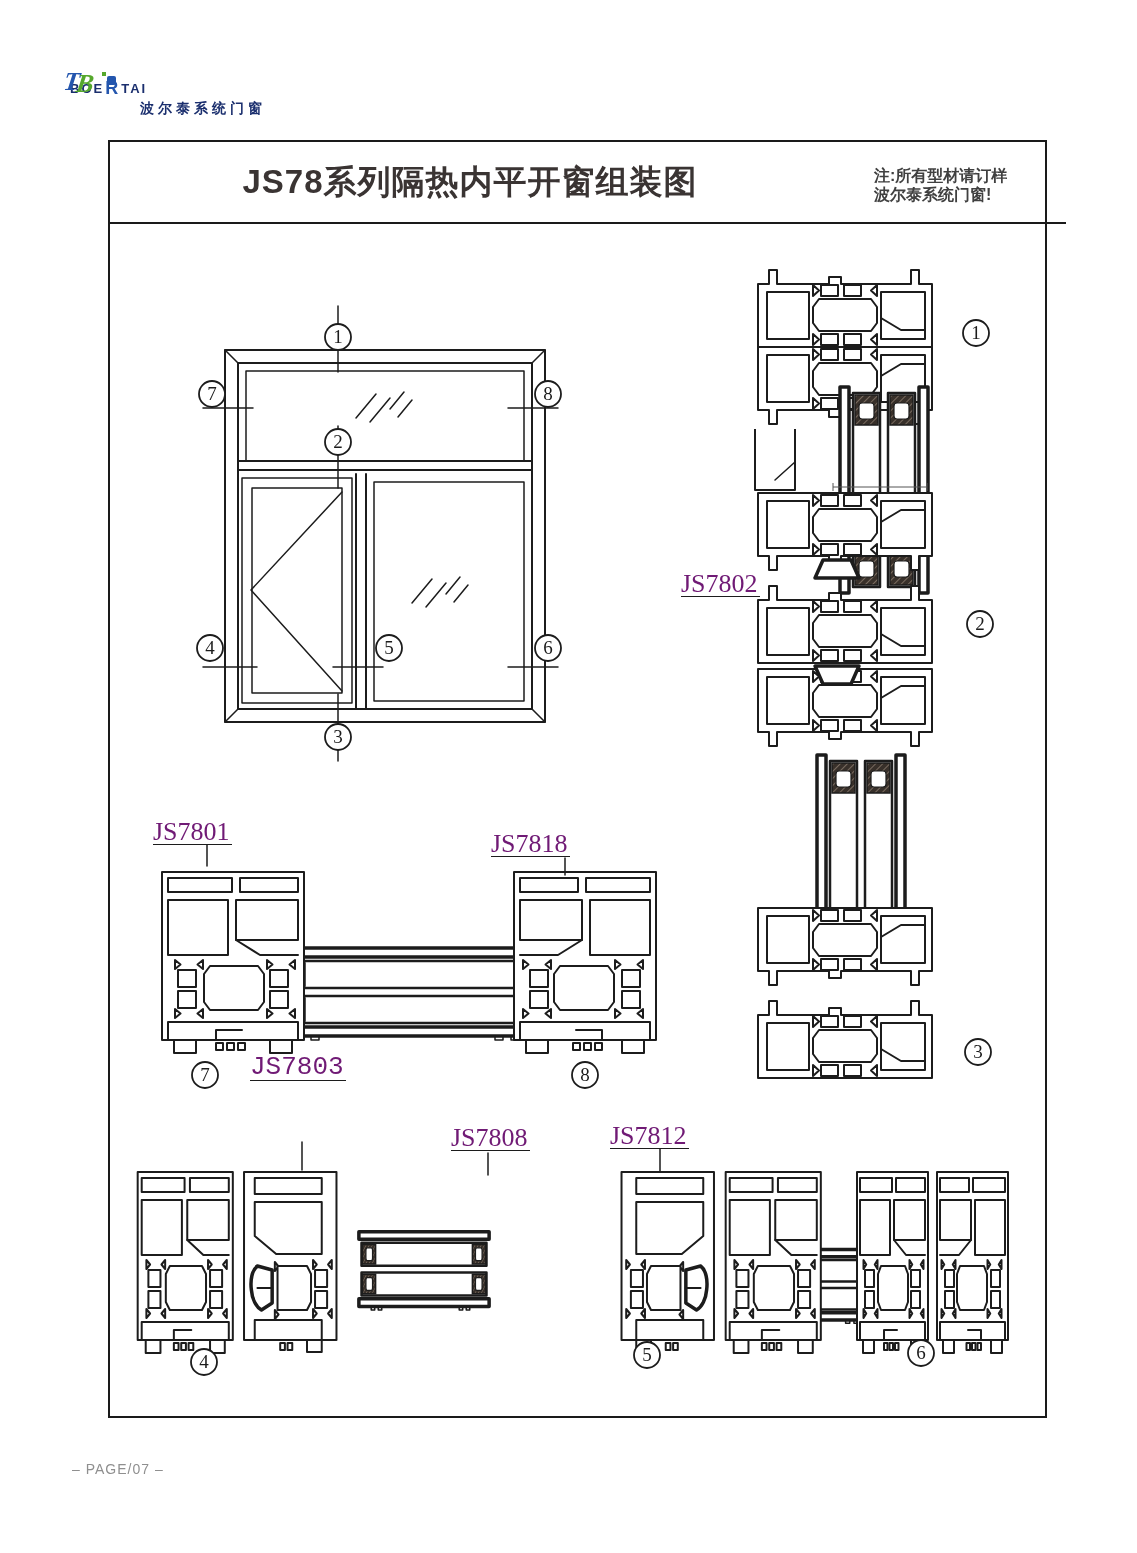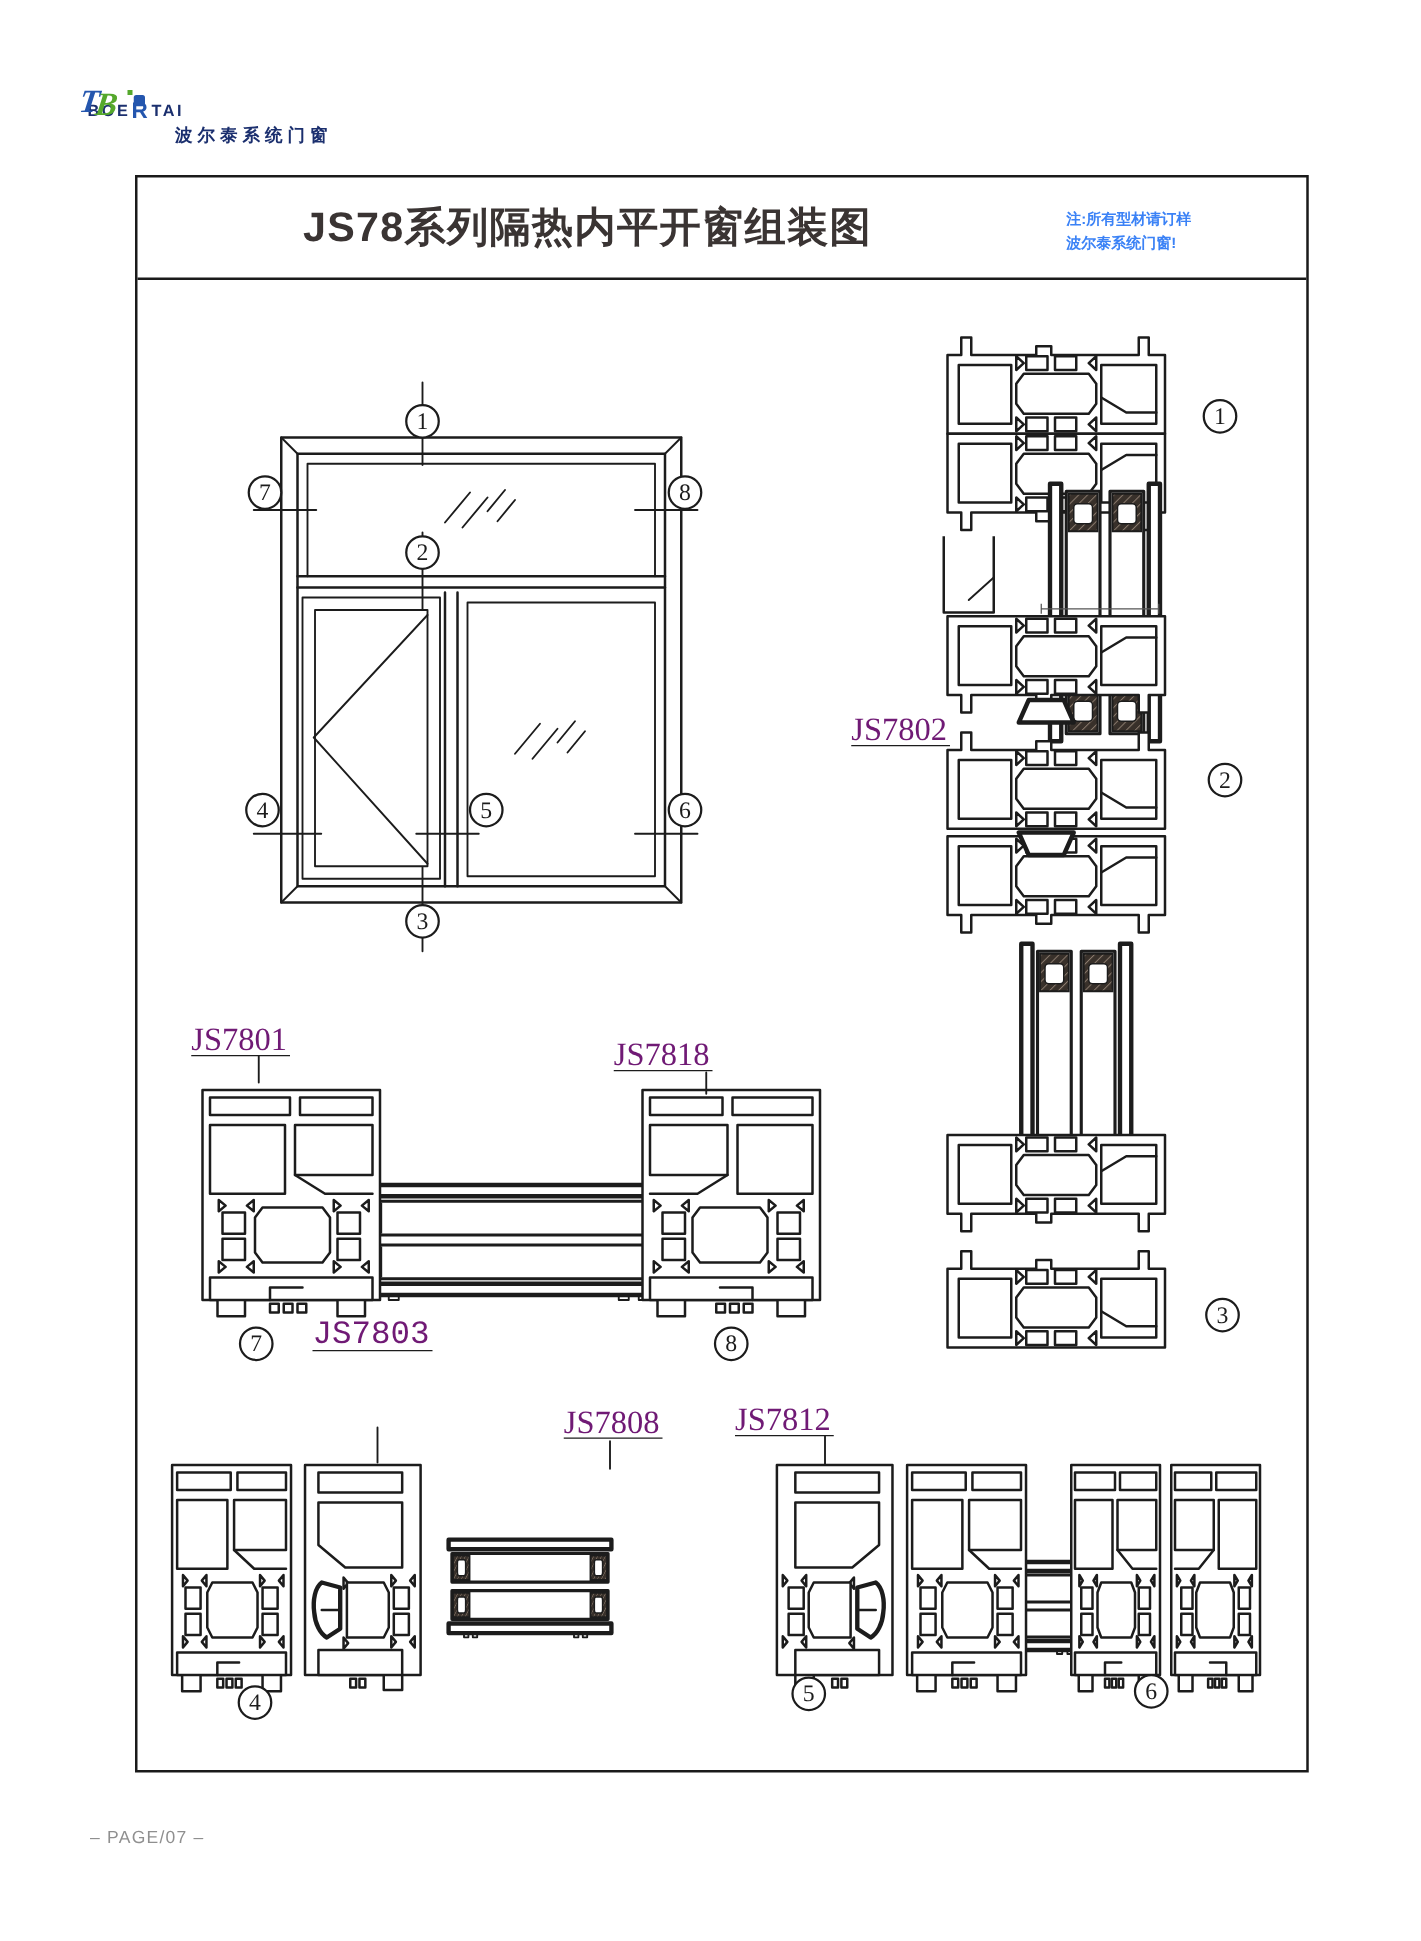--- a/index.html
+++ b/index.html
@@ -9,25 +9,25 @@
   
   .logo{position:absolute;left:66px;top:66px;width:200px;}
   .logo-row1{display:flex;align-items:flex-end;height:30px;}
   .logo-name{font-weight:bold;color:#1b2f6e;letter-spacing:2px;font-size:13px;line-height:13px;
              display:flex;align-items:center;margin-left:4px;}
   .logo-name .big-r{font-size:18px;line-height:15px;color:#2456ae;margin:0 1px;}
   .logo-sub{margin-top:4px;font-size:14px;font-weight:bold;color:#1b2f6e;letter-spacing:4px;text-align:right;}
 
   
   .sheet{position:absolute;left:108px;top:140px;width:935px;height:1274px;border:2px solid #1a1a1a;}
-  .sheet-header{position:absolute;left:0;top:0;width:100%;height:80px;border-bottom:2px solid #1a1a1a;}
+  .sheet-header{position:absolute;left:0;top:0;width:100%;height:80px;border-bottom:2px solid #1a1a1a;padding-left:21px;}
   .sheet-title{position:absolute;left:60px;top:18px;width:600px;text-align:center;
                font-size:33px;font-weight:600;color:#3a3433;letter-spacing:1px;}
-  .sheet-note{position:absolute;right:32px;top:24px;width:160px;font-size:12px;line-height:19px;
-              font-weight:bold;color:#3b82f6;}
+  .sheet-note{position:absolute;right:32px;top:24px;width:160px;font-size:16px;line-height:19px;
+              font-weight:bold;color:#404040;}
 
   
   .plabel{position:absolute;font-family:"Liberation Serif",serif;font-size:26px;color:#701a75;
           border-bottom:1.5px solid #1c1c1c;padding:0 2px 1px 0;line-height:23px;}
 
   .footer{position:absolute;left:72px;top:1461px;font-size:14px;color:#8f8f8f;letter-spacing:1px;}
 
   
   .ln{fill:#fff;stroke:#1c1c1c;stroke-width:2;stroke-linejoin:round;vector-effect:non-scaling-stroke;}
   .lnf{fill:none;stroke:#1c1c1c;stroke-width:2;stroke-linejoin:round;stroke-linecap:round;
@@ -311,17 +311,17 @@
       <circle class="co" cx="803" cy="235" r="13"></circle>
       <text class="con" x="803" y="241">6</text>
     </g>
   </svg>
 
   <div class="plabel" style="left:153px;top:820px;">JS7801</div>
   <div class="plabel" style="left:491px;top:832px;">JS7818</div>
   <div class="plabel" style="left:681px;top:572px;">JS7802</div>
   <div class="plabel" style="left:250px;top:1056px;font-family:Liberation Mono, monospace;">JS7803</div>
   <div class="plabel" style="left:451px;top:1126px;">JS7808</div>
-  <div class="plabel" style="left:588px;top:1124px;">JS7812</div>
+  <div class="plabel" style="left:610px;top:1124px;">JS7812</div>
 
   <div class="footer">– PAGE/07 –</div>
 
 </div>
 
 </body></html>

